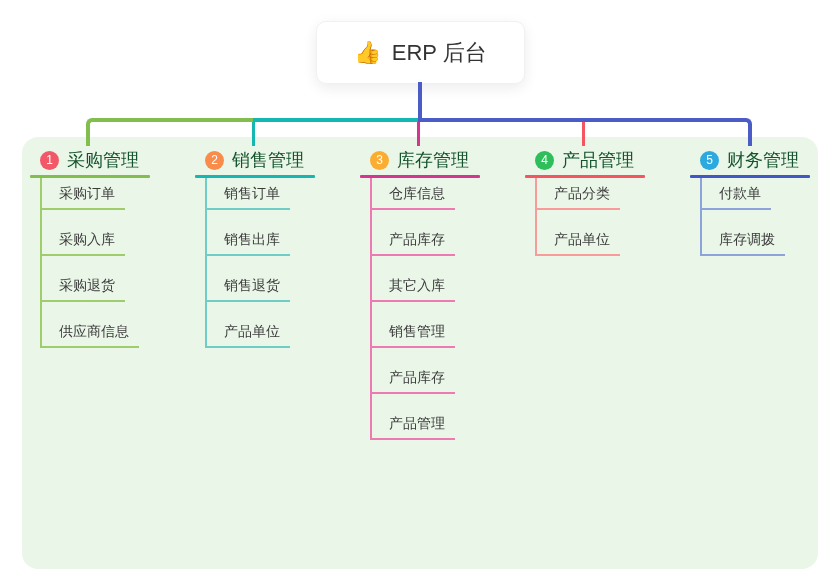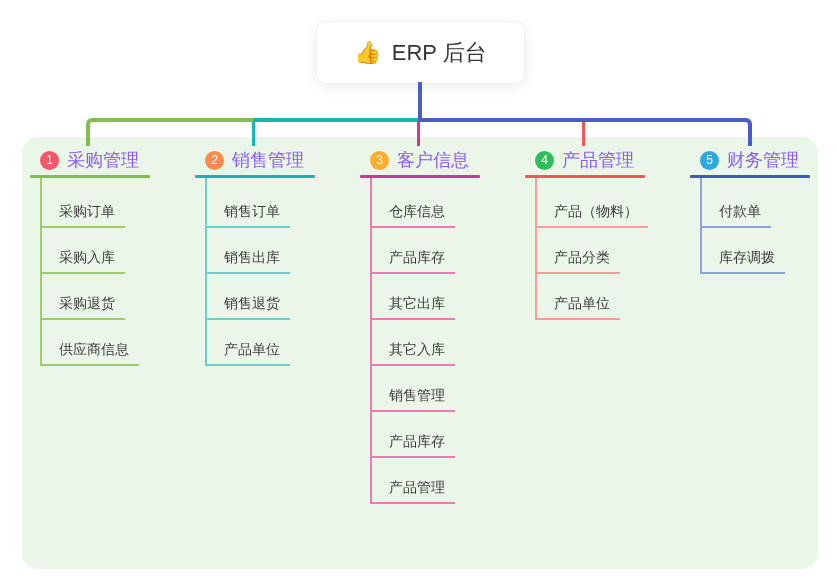--- a/index.html
+++ b/index.html
@@ -28,31 +28,31 @@
     border-top:4px solid #4B5CC7;border-right:4px solid #4B5CC7;border-top-right-radius:6px}
   .drop{position:absolute;top:122px;width:3px;height:24px}
   
   .branch{position:absolute;top:148px}
   .branch-title{display:flex;align-items:center;padding-left:10px;height:24px}
   .badge{
     width:19px;height:19px;border-radius:50%;flex:0 0 auto;
     display:flex;align-items:center;justify-content:center;
     color:#fff;font-size:12px;line-height:1;
   }
-  .branch-label{font-size:18px;color:#8b5cf6;margin-left:8px;white-space:nowrap}
+  .branch-label{font-size:18px;color:#14532d;margin-left:8px;white-space:nowrap}
   .title-line{width:120px;height:3px;margin-top:3px;border-radius:1px}
   .subs{margin-left:10px;width:max-content;border-left:2px solid var(--light)}
   .sub{
     box-sizing:border-box;height:46px;width:max-content;
     display:flex;align-items:flex-end;
     padding:0 10px 5px 17px;white-space:nowrap;
     font-size:14px;color:#3b3b3b;
     border-bottom:2px solid var(--light);
   }
-  .sub:first-child{height:50px}
+  .sub:first-child{height:32px}
 </style>
 </head>
 <body>
 
 <div class="panel" style="background: rgb(234, 247, 232);"></div>
 
 <div class="root-node">
   <span class="emoji">👍</span>
   <span>ERP 后台</span>
 </div>
@@ -90,41 +90,39 @@
       <div class="subs">
         <div class="sub">销售订单</div>
         <div class="sub">销售出库</div>
         <div class="sub">销售退货</div>
         <div class="sub">产品单位</div>
       </div>
     </div>
     <div class="branch" style="left: 360px; --light: #EE7AB4;">
       <div class="branch-title">
         <span class="badge" style="background: rgb(251, 173, 49);">3</span>
-        <span class="branch-label">客户信息</span>
+        <span class="branch-label">库存管理</span>
       </div>
       <div class="title-line" style="background: rgb(212, 53, 143);"></div>
       <div class="subs">
         <div class="sub">仓库信息</div>
         <div class="sub">产品库存</div>
-        <div class="sub">其它出库</div>
         <div class="sub">其它入库</div>
         <div class="sub">销售管理</div>
         <div class="sub">产品库存</div>
         <div class="sub">产品管理</div>
       </div>
     </div>
     <div class="branch" style="left: 525px; --light: #F89C9B;">
       <div class="branch-title">
         <span class="badge" style="background: rgb(46, 190, 91);">4</span>
         <span class="branch-label">产品管理</span>
       </div>
       <div class="title-line" style="background: rgb(244, 85, 94);"></div>
       <div class="subs">
-        <div class="sub">产品（物料）</div>
         <div class="sub">产品分类</div>
         <div class="sub">产品单位</div>
       </div>
     </div>
     <div class="branch" style="left: 690px; --light: #8FA3DB;">
       <div class="branch-title">
         <span class="badge" style="background: rgb(44, 169, 222);">5</span>
         <span class="branch-label">财务管理</span>
       </div>
       <div class="title-line" style="background: rgb(63, 88, 198);"></div>

